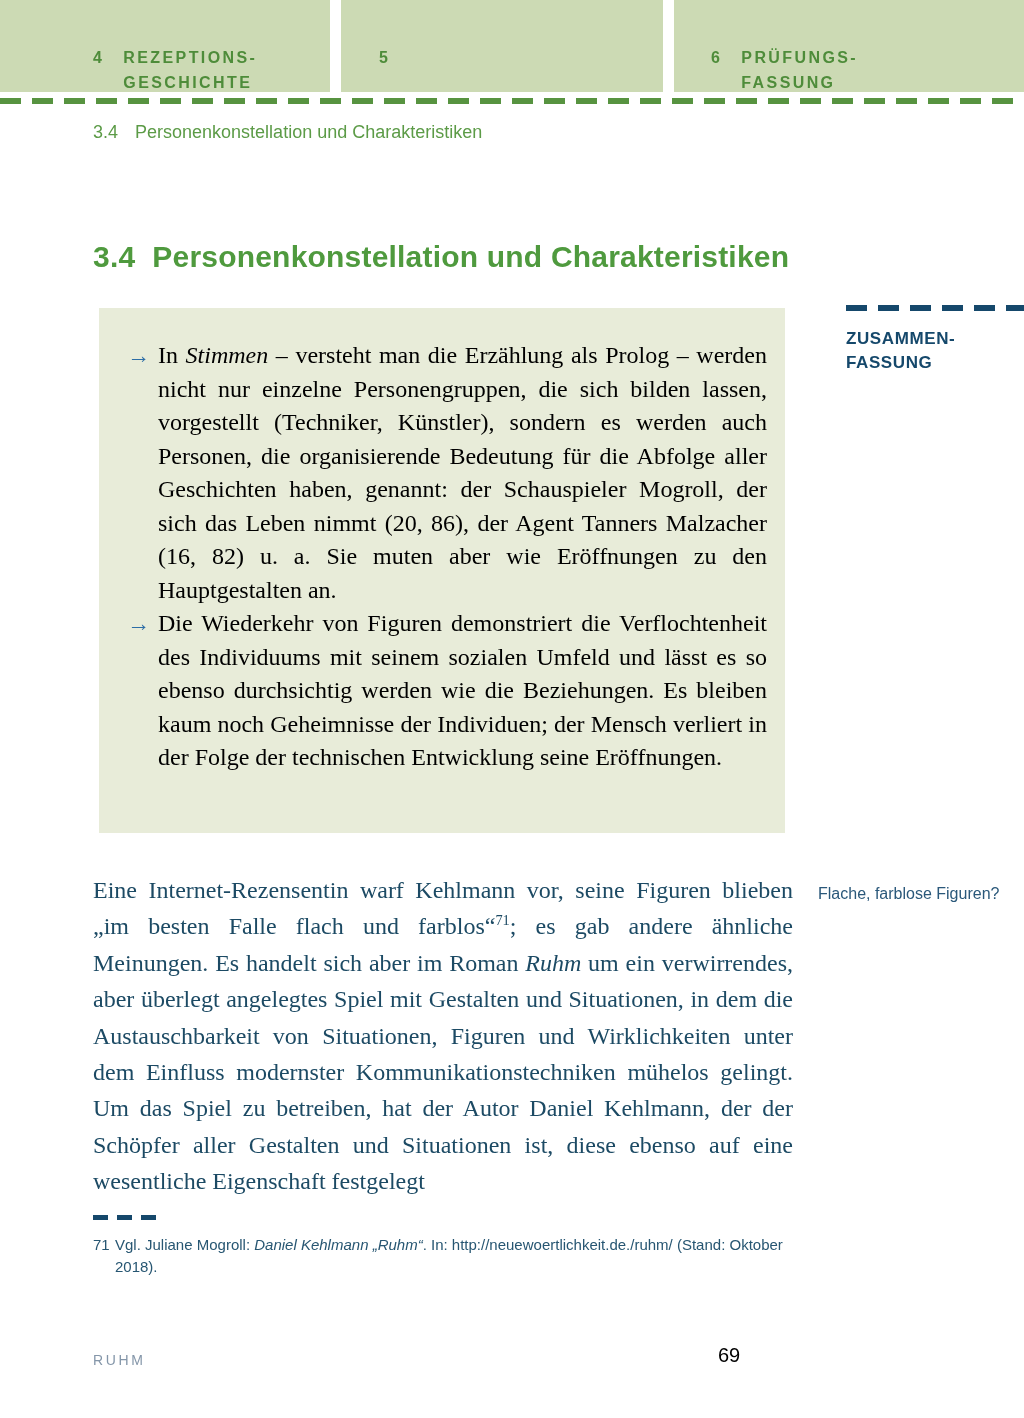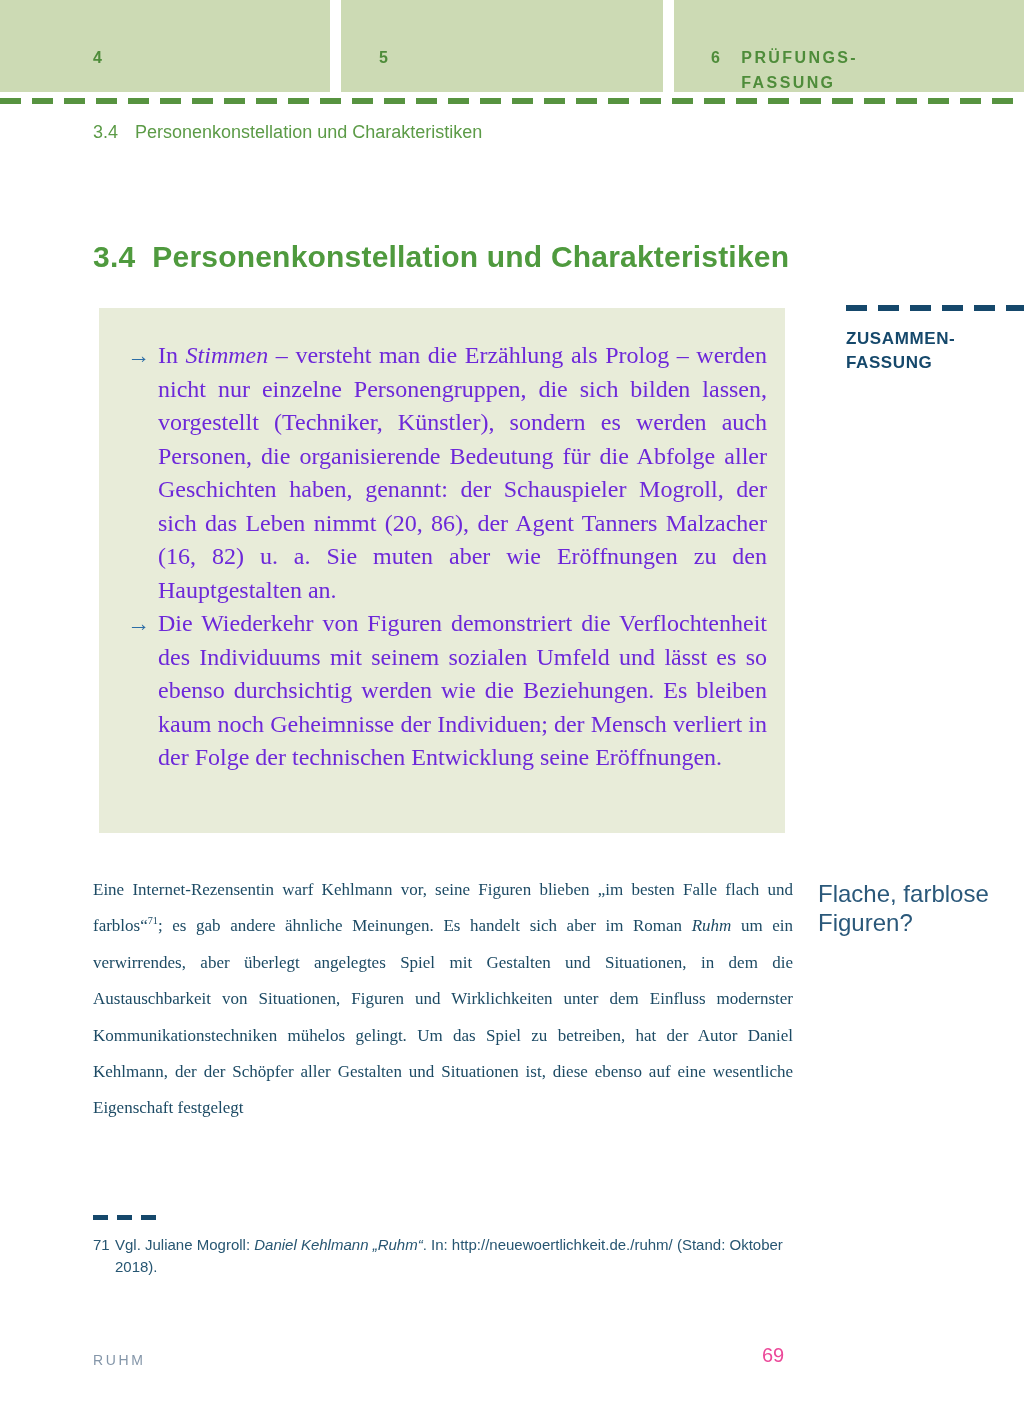--- a/index.html
+++ b/index.html
@@ -47,43 +47,43 @@
     background: #e8ecd9; box-sizing: border-box; padding: 31px 18px 0 28px;
   }
   .bullet { display: flex; }
   .bullet .arrow {
     width: 31px; flex: none; color: #2c6da6;
     font-size: 23px; line-height: 33.5px; font-weight: bold;
   }
   .bullet .bullet-text {
     margin: 0; text-align: justify;
     font-family: "Liberation Serif", serif;
-    font-size: 24px; line-height: 33.5px; color: #6d28d9;
+    font-size: 24px; line-height: 33.5px; color: #000000;
   }
 
   
   .summary-margin { position: absolute; left: 846px; top: 305px; width: 206px; }
   .navy-dash {
     height: 6px;
     background: repeating-linear-gradient(90deg, #15486b 0 21px, transparent 21px 32px);
   }
   .summary-label {
     margin-top: 16px; font-size: 17px; font-weight: bold; letter-spacing: 0.6px;
     color: #15486b; line-height: 24px; white-space: pre-line;
   }
   .margin-note {
     position: absolute; left: 818px; top: 879px; width: 196px;
-    font-size: 24px; line-height: 29px; color: #2a587a;
+    font-size: 16px; line-height: 29px; color: #2a587a;
   }
 
   
   .body-par {
     position: absolute; top: 872px; left: 93px; width: 700px; margin: 0;
     text-align: justify; font-family: "Liberation Serif", serif;
-    font-size: 17px; line-height: 36.4px; color: #1c4a64;
+    font-size: 24px; line-height: 36.4px; color: #1c4a64;
   }
   .body-par sup, .bullet-text sup { font-size: 0.6em; line-height: 0; }
   .it { font-style: italic; }
 
   
   .fn-rule {
     position: absolute; left: 93px; top: 1215px; width: 64px; height: 5px;
     background: repeating-linear-gradient(90deg, #15486b 0 15px, transparent 15px 24px);
   }
   .footnote {
@@ -92,32 +92,34 @@
   }
   .fn-num { width: 22px; flex: none; }
   .fn-text { margin: 0; }
 
   
   .footer-title {
     position: absolute; left: 93px; top: 1352px;
     font-size: 14px; letter-spacing: 2.6px; color: #8496a9;
   }
   .footer-page {
-    position: absolute; left: 762px; top: 1344px;
-    font-size: 20px; color: #ec4899;
+    position: absolute; left: 718px; top: 1344px;
+    font-size: 20px; color: #000000;
   }
 </style>
 </head>
 <body>
 
 <div class="page">
 
   <div class="tabs">
     <div class="tab tab-1">
       <span class="tab-num">4</span>
+      <span class="tab-label">REZEPTIONS-
+GESCHICHTE</span>
     </div>
     <div class="tab tab-2">
       <span class="tab-num">5</span>
     </div>
     <div class="tab tab-3">
       <span class="tab-num">6</span>
       <span class="tab-label">PRÜFUNGS-
 FASSUNG</span>
     </div>
   </div>

